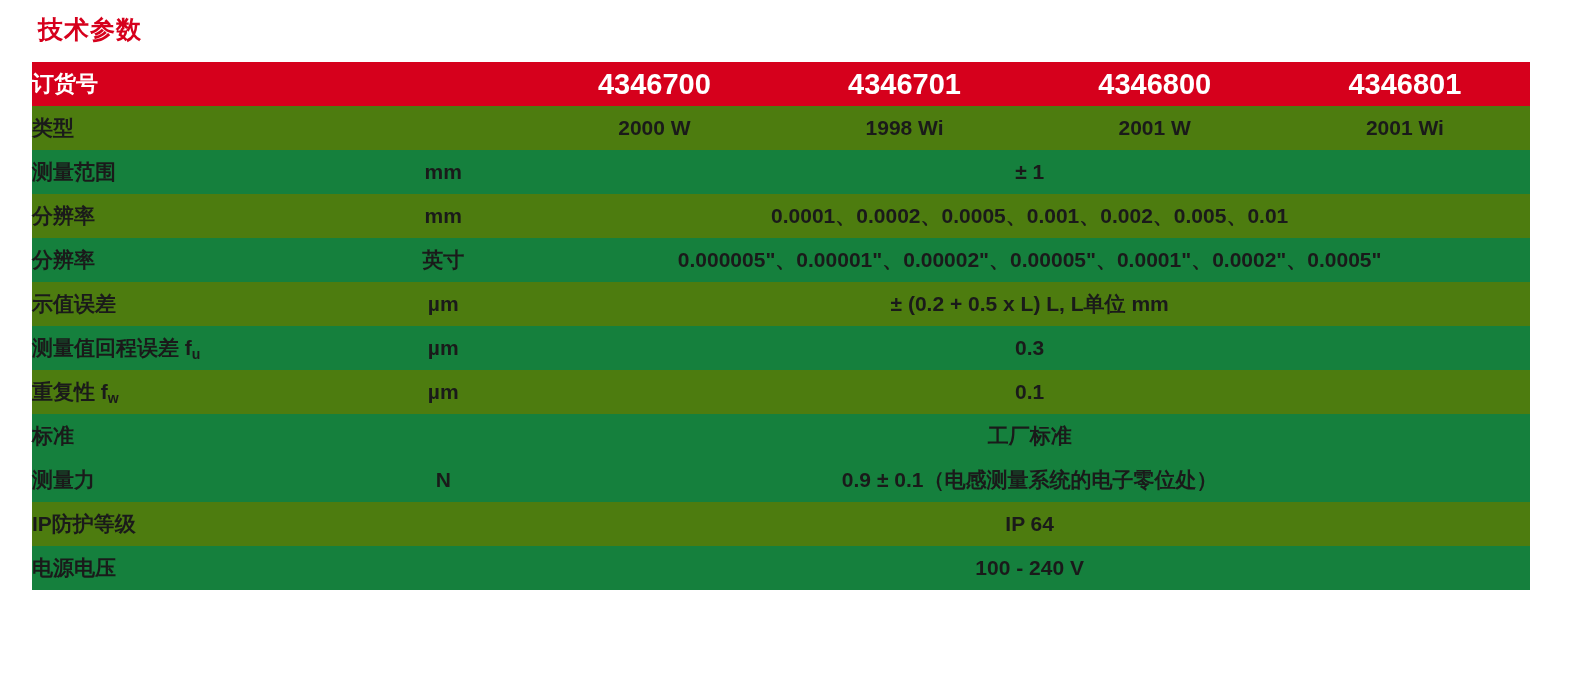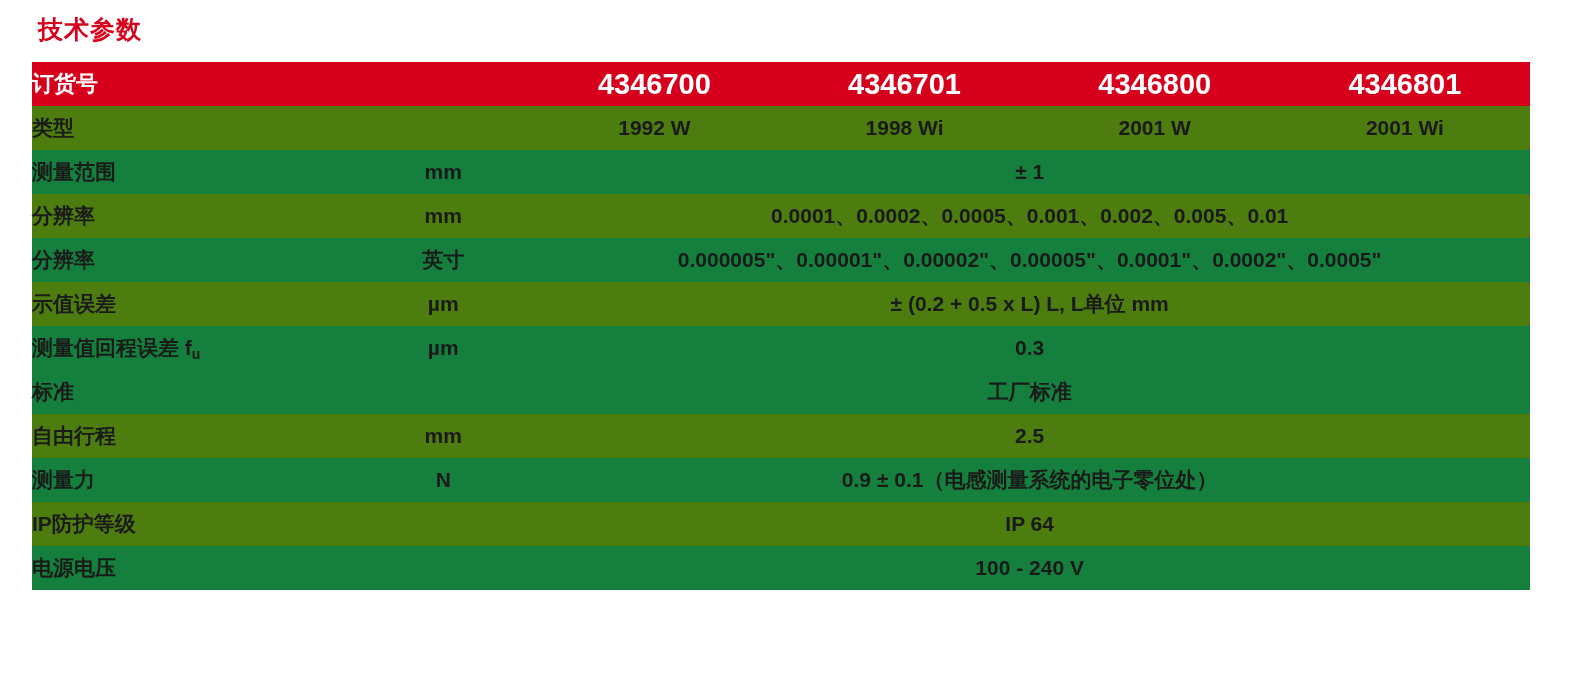--- a/index.html
+++ b/index.html
@@ -113,21 +113,21 @@
         <td class="hdr-label" colspan="2">订货号</td>
         <td class="hdr-val">4346700</td>
         <td class="hdr-val">4346701</td>
         <td class="hdr-val">4346800</td>
         <td class="hdr-val">4346801</td>
       </tr>
 
       <tr class="row-alt row-sep">
         <td class="lbl">类型</td>
         <td class="unit"></td>
-        <td class="val">1992 W</td>
+        <td class="val">2000 W</td>
         <td class="val">1998 Wi</td>
         <td class="val">2001 W</td>
         <td class="val">2001 Wi</td>
       </tr>
 
       <tr class="row-plain row-sep">
         <td class="lbl">测量范围</td>
         <td class="unit">mm</td>
         <td class="val-span" colspan="4">± 1</td>
       </tr>
@@ -149,32 +149,32 @@
         <td class="unit">µm</td>
         <td class="val-span" colspan="4">± (0.2 + 0.5 x L) L, L单位 mm</td>
       </tr>
 
       <tr class="row-plain row-sep">
         <td class="lbl"><span>测量值回程误差 f</span><sub class="small">u</sub></td>
         <td class="unit">µm</td>
         <td class="val-span" colspan="4">0.3</td>
       </tr>
 
+      <tr class="row-alt row-sep">
+        <td class="lbl"><span>重复性 f</span><sub class="small">w</sub></td>
+        <td class="unit">µm</td>
+        <td class="val-span" colspan="4">0.1</td>
+      </tr>
 
       <tr class="row-plain row-sep">
         <td class="lbl">标准</td>
         <td class="unit"></td>
         <td class="val-span" colspan="4">工厂标准</td>
       </tr>
 
-      <tr class="row-alt row-sep">
-        <td class="lbl">自由行程</td>
-        <td class="unit">mm</td>
-        <td class="val-span" colspan="4">2.5</td>
-      </tr>
 
       <tr class="row-plain row-sep">
         <td class="lbl">测量力</td>
         <td class="unit">N</td>
         <td class="val-span" colspan="4">0.9 ± 0.1（电感测量系统的电子零位处）</td>
       </tr>
 
       <tr class="row-alt row-sep">
         <td class="lbl">IP防护等级</td>
         <td class="unit"></td>

